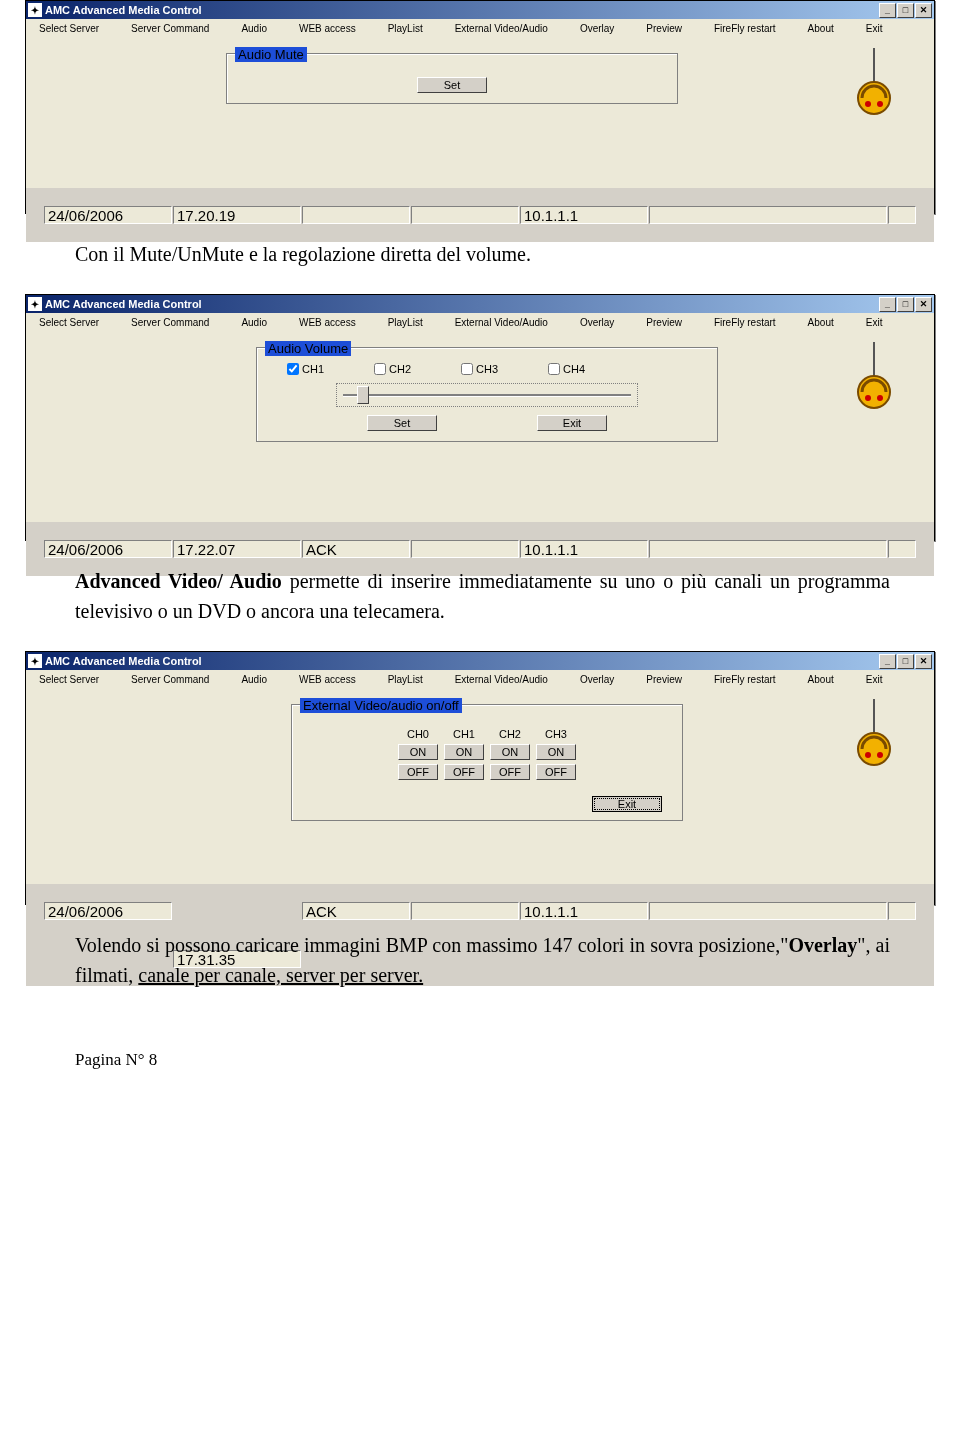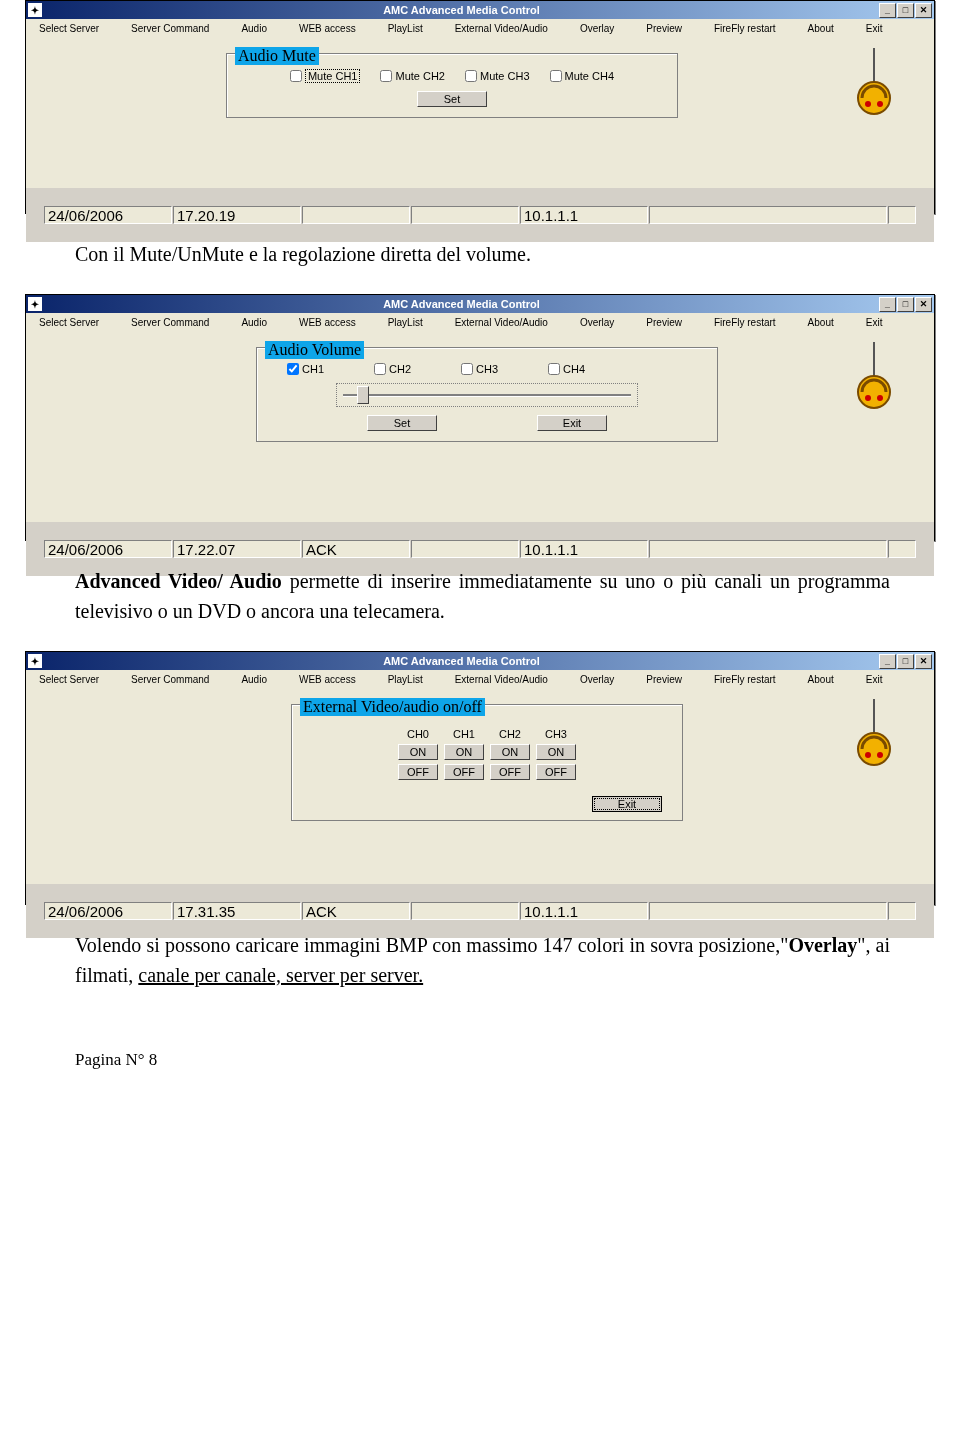--- a/index.html
+++ b/index.html
@@ -42,21 +42,21 @@
   padding: 0 2px;
 }
 .title-bar .ticon {
   width: 14px; height: 14px;
   background: #fff;
   margin-right: 3px;
   display: flex; align-items: center; justify-content: center;
   font-size: 10px;
   color: #000;
 }
-.title-bar .title-text { flex: 1; text-align: center; }
+.title-bar .title-text { flex: 1; }
 .title-bar .win-btn {
   width: 15px; height: 13px;
   background: #d4d0c8;
   border: 1px solid #fff;
   border-right-color: #404040;
   border-bottom-color: #404040;
   margin-left: 1px;
   display: flex; align-items: center; justify-content: center;
   color: #000;
   font-size: 9px;
@@ -79,24 +79,23 @@
 .groupbox {
   border: 1px solid #808080;
   box-shadow: inset 1px 1px 0 #fff;
   margin: 5px auto 10px auto;
   padding: 15px 10px 10px 10px;
   position: relative;
 }
 .groupbox .legend {
   position: absolute;
   top: -7px; left: 8px;
-  background: #0ea5e9;
+  background: #1d4ed8;
   padding: 0 3px;
-  font-size: 16px;
-  font-family: Liberation Serif, serif;
+  font-size: 13px;
 }
 .row { display: flex; align-items: center; gap: 20px; justify-content: center; }
 .row.left { justify-content: flex-start; padding-left: 10px; }
 .chk { display: flex; align-items: center; gap: 3px; }
 .chk input { width: 12px; height: 12px; margin: 0; }
 .chk.dashed span { border: 1px dotted #000; padding: 0 2px; }
 .btn {
   background: #d4d0c8;
   border: 1px solid #fff;
   border-right-color: #404040;
@@ -192,38 +191,20 @@
   <div class="client">
     <svg class="logo-art" viewBox="0 0 60 70">
       <line x1="30" y1="0" x2="30" y2="35" stroke="#555" stroke-width="2"></line>
       <circle cx="30" cy="50" r="16" fill="#f2b100" stroke="#7a4b00" stroke-width="2"></circle>
       <path d="M18 50 a12 12 0 0 1 24 0" fill="none" stroke="#7a4b00" stroke-width="3"></path>
       <circle cx="24" cy="56" r="3" fill="#c00"></circle>
       <circle cx="36" cy="56" r="3" fill="#c00"></circle>
     </svg>
     <div class="groupbox" style="width:430px; margin-left:190px;">
       <div class="legend">Audio Mute</div>
-      <div class="row">
-        <label class="chk dashed">
-            <input type="checkbox" style="">
-            <span>Mute CH1</span>
-          </label>
-        <label class="chk">
-            <input type="checkbox" style="">
-            <span>Mute CH2</span>
-          </label>
-        <label class="chk">
-            <input type="checkbox" style="">
-            <span>Mute CH3</span>
-          </label>
-        <label class="chk">
-            <input type="checkbox" style="">
-            <span>Mute CH4</span>
-          </label>
-      </div>
       <div class="row" style="margin-top:8px;">
         <button class="btn">Set</button>
       </div>
     </div>
   </div>
   <div class="status-bar">
     <div class="cell" style="width:120px;">24/06/2006</div>
     <div class="cell" style="width:120px;">17.20.19</div>
     <div class="cell" style="width:100px;"></div>
     <div class="cell" style="width:100px;"></div>
@@ -353,21 +334,21 @@
           <button class="btn small">OFF</button>
         </div>
       </div>
       <div style="text-align:right; margin-top:8px; margin-right:10px;">
         <button class="btn focus">Exit</button>
       </div>
     </div>
   </div>
   <div class="status-bar">
     <div class="cell" style="width:120px;">24/06/2006</div>
-    <div class="cell" style="width:120px;">17.31.35</div>
+    <div class="cell" style="width:120px;margin-top:48px;">17.31.35</div>
     <div class="cell" style="width:100px;">ACK</div>
     <div class="cell" style="width:100px;"></div>
     <div class="cell" style="width:120px;">10.1.1.1</div>
     <div class="cell" style="flex:1;"></div>
     <div class="cell" style="width:20px;"></div>
   </div>
 </div>
 
 <div class="doc-text"><span>Volendo si possono caricare immagini BMP con massimo 147 colori in sovra posizione,"</span><b>Overlay</b><span>", ai filmati, </span><u>canale per canale, server per server.</u></div>
 

